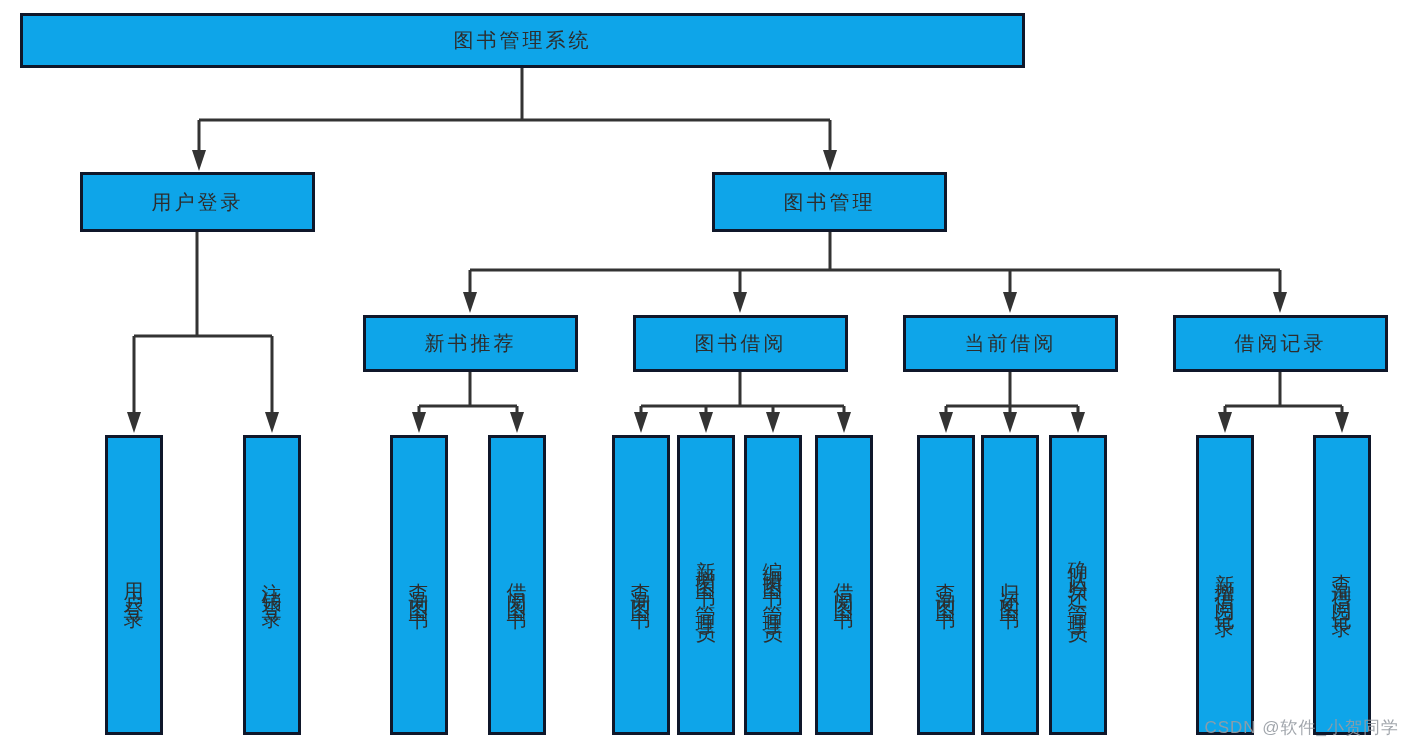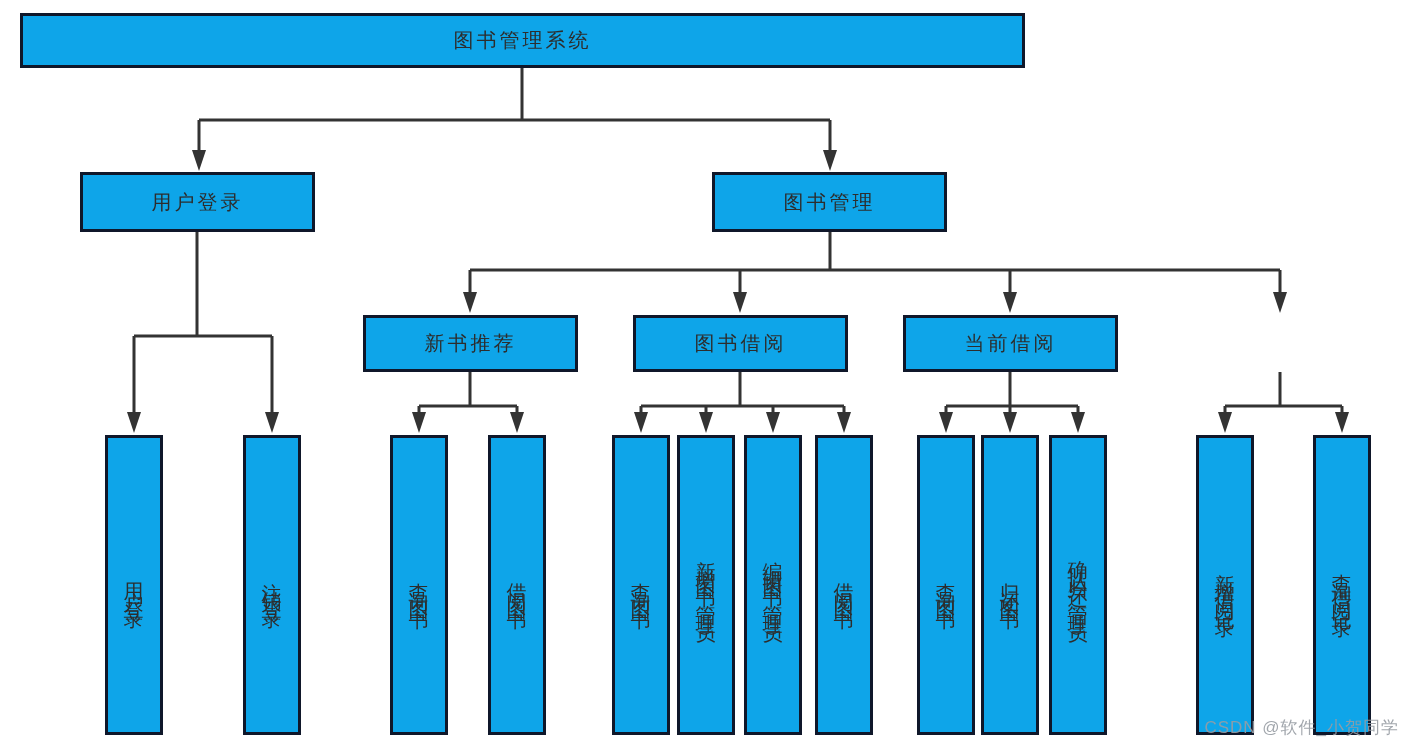--- a/index.html
+++ b/index.html
@@ -87,20 +87,23 @@
 
   <div class="node node-l2" style="left:363px">
     <span>新书推荐</span>
   </div>
   <div class="node node-l2" style="left:903px">
     <span>当前借阅</span>
   </div>
   <div class="node node-l2" style="left:633px">
     <span>图书借阅</span>
   </div>
+  <div class="node node-l2" style="left:1173px">
+    <span>借阅记录</span>
+  </div>
 
   <div class="node leaf" style="left:105px">
     <span class="vtext">用户登录</span>
   </div>
   <div class="node leaf" style="left:243px">
     <span class="vtext">注销登录</span>
   </div>
 
   <div class="node leaf" style="left:390px">
     <span class="vtext">查询图书</span>

